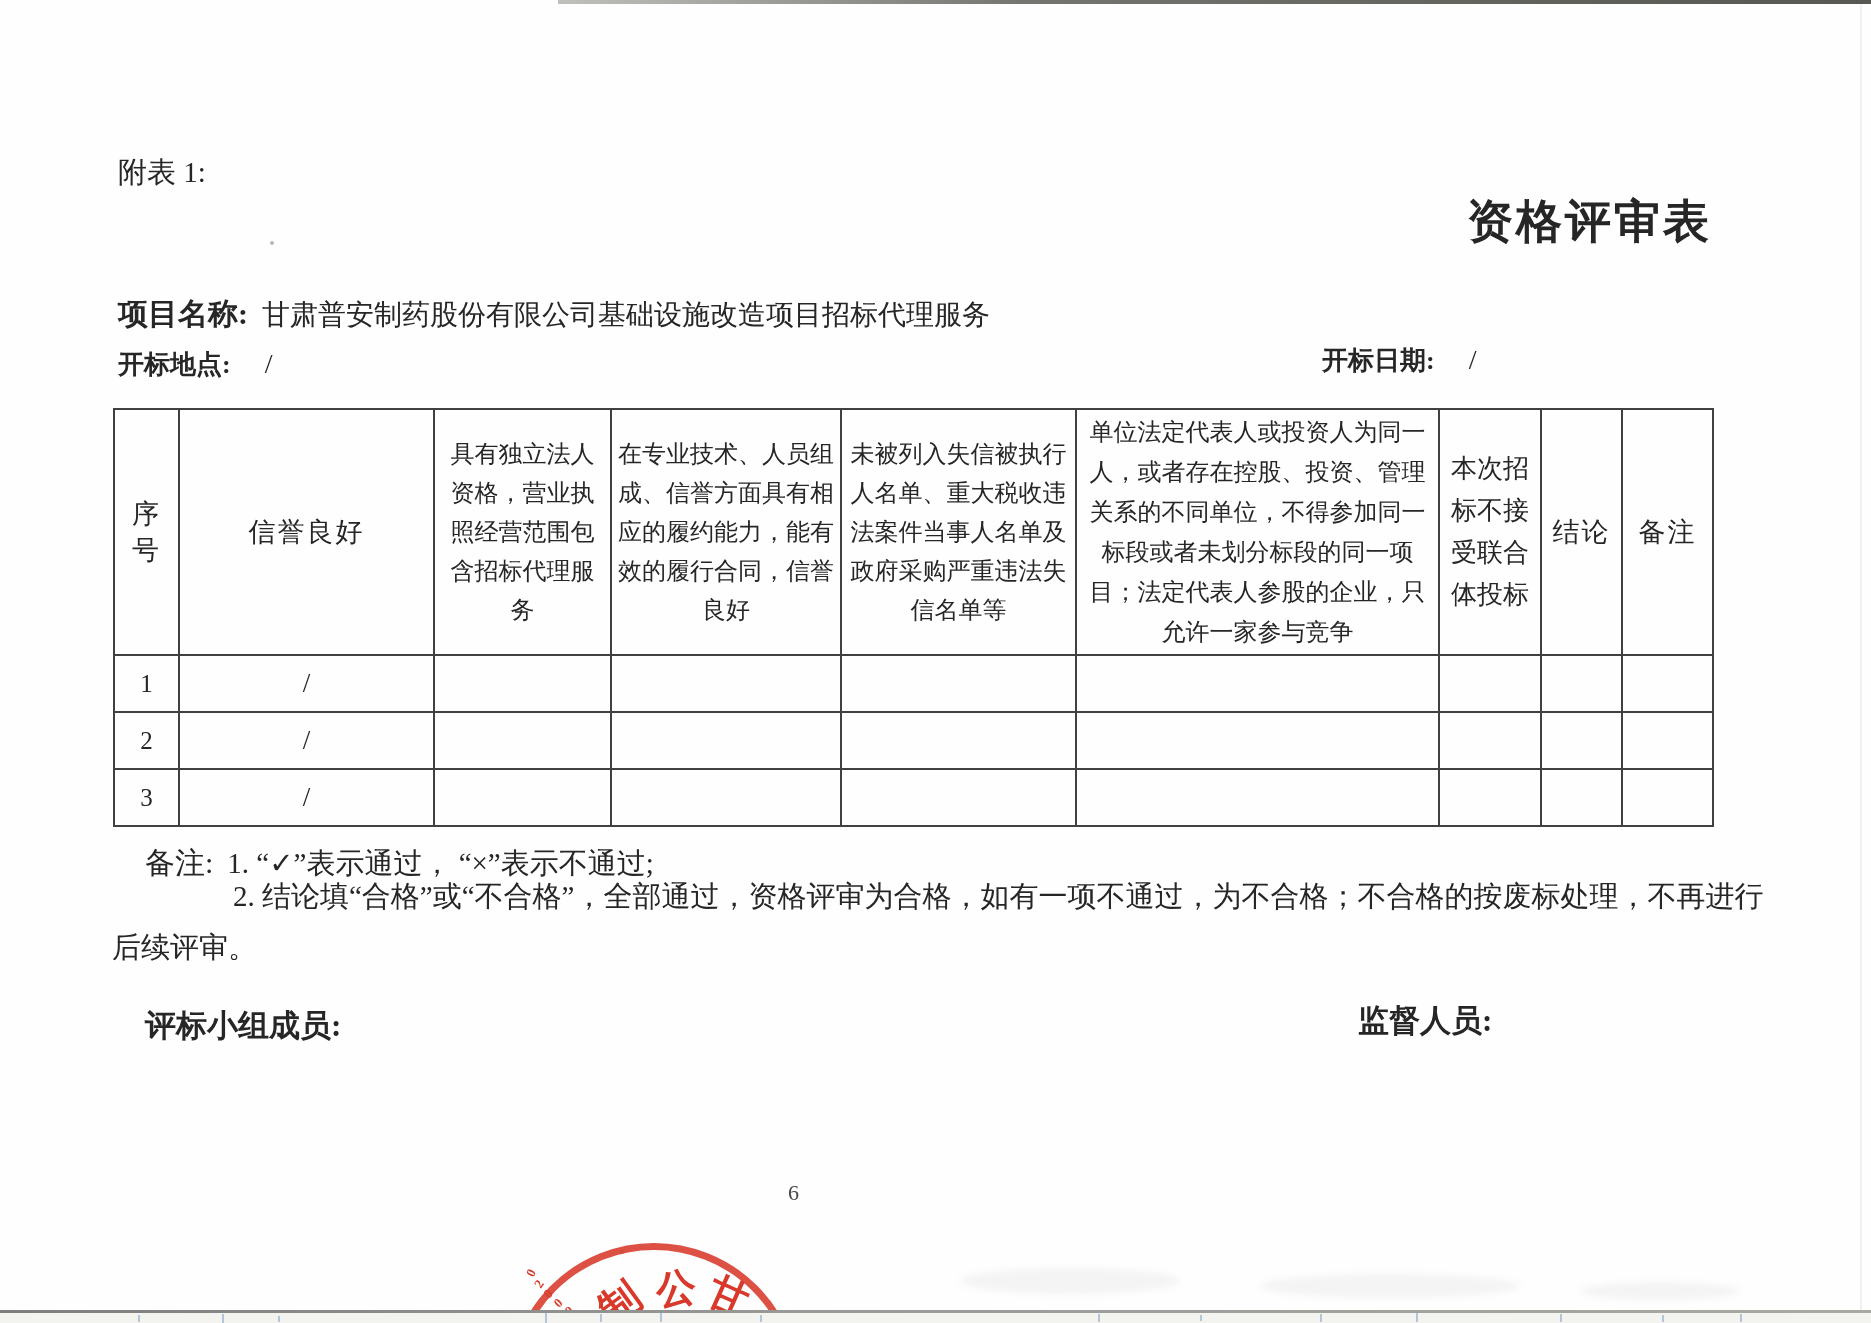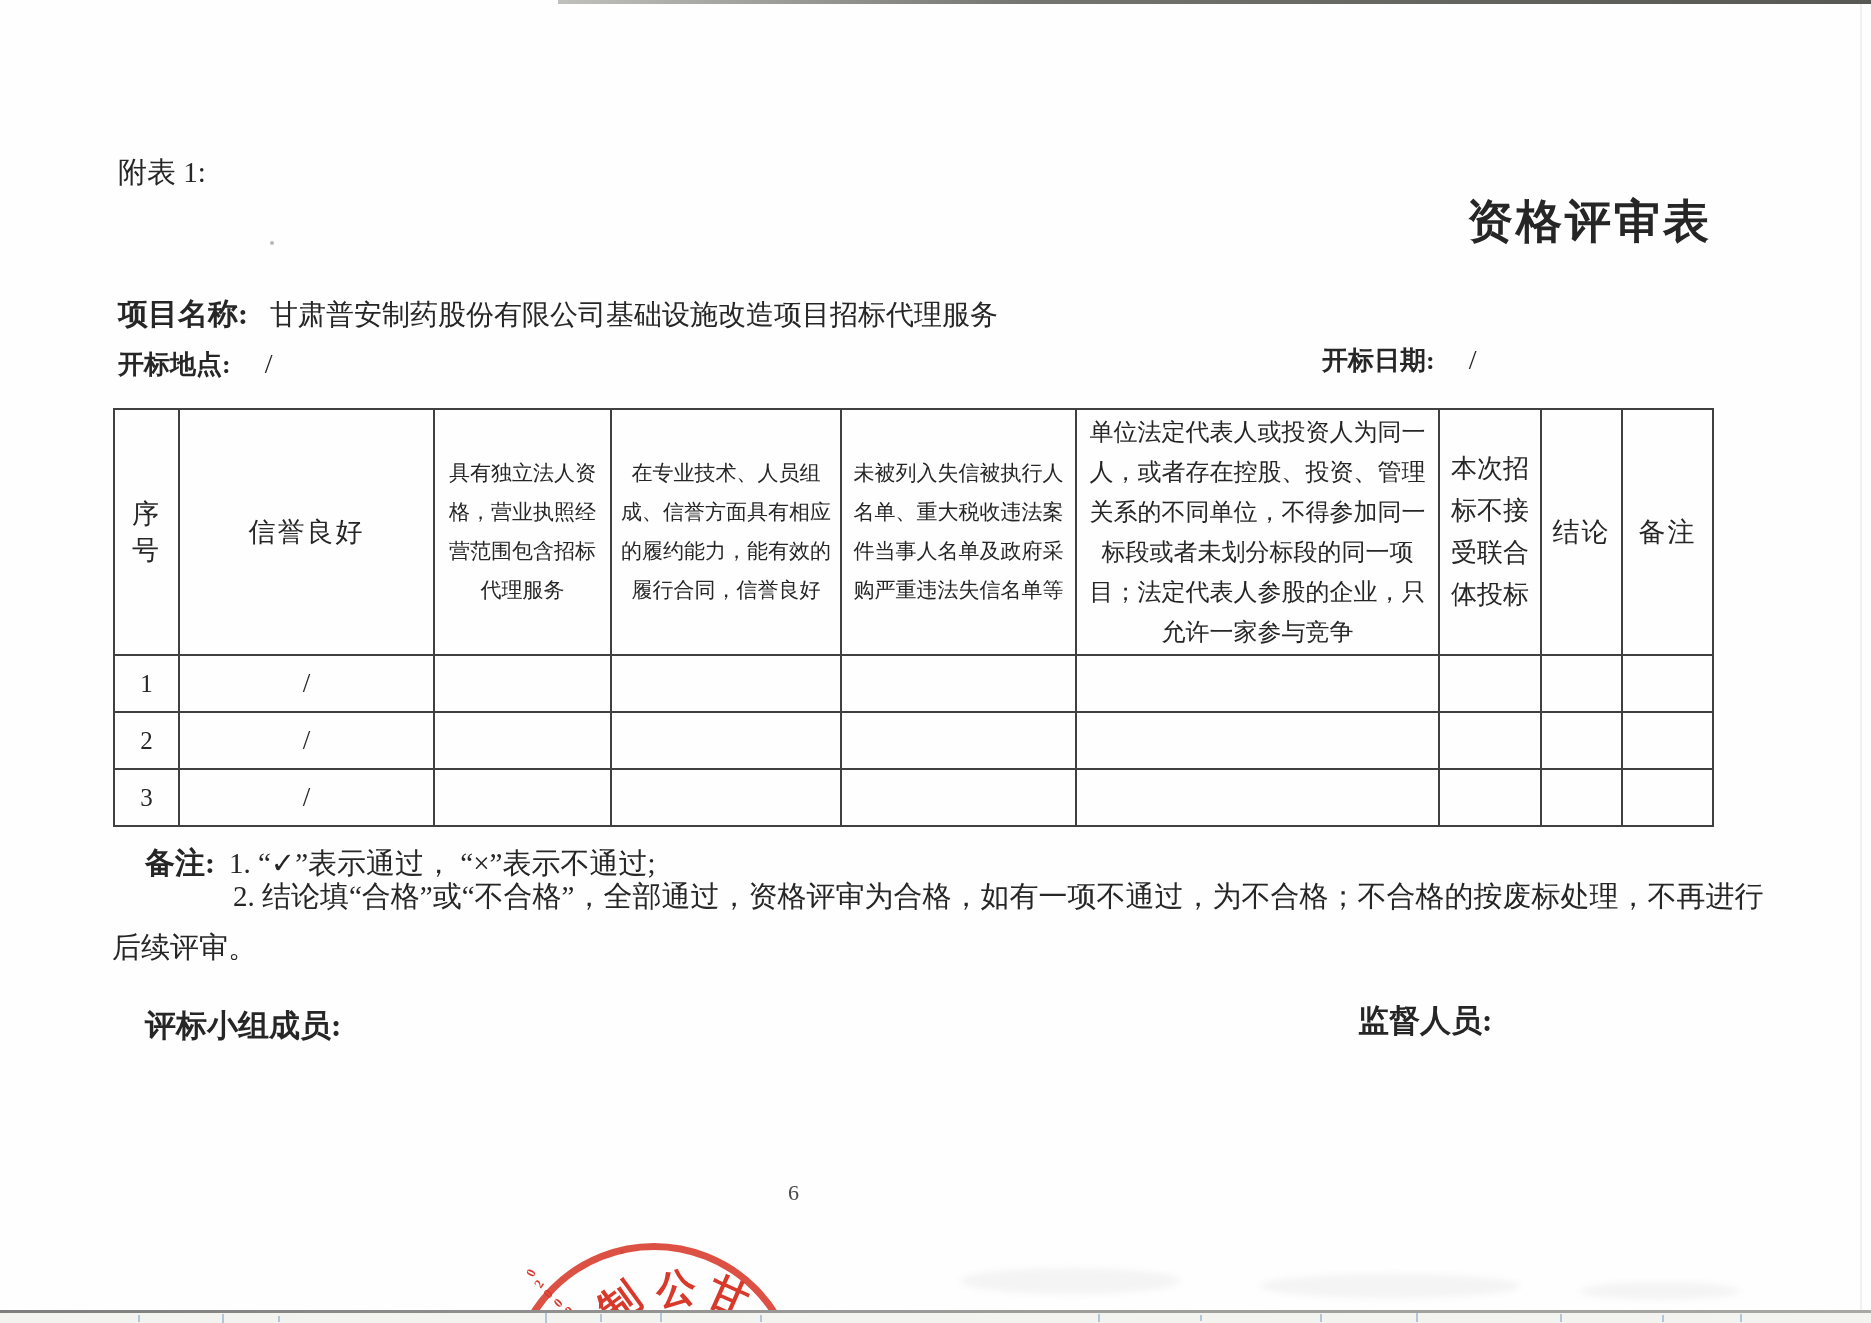--- a/index.html
+++ b/index.html
@@ -20,41 +20,41 @@
     background:linear-gradient(to right,#7e7e7e,#9a9a98 45%,#a8a8a4);}
   .bottom-scan-strip{left:0;top:1313px;width:1871px;height:10px;background:#f3f3ef;}
   .tick{position:absolute;width:2px;background:#7d9fc7;opacity:.55;}
   .smudge{position:absolute;background:rgba(60,60,60,0.05);filter:blur(3px);border-radius:50%;}
   .speck{position:absolute;width:4px;height:4px;border-radius:50%;background:#b9b9b4;}
   
   .attach{left:118px;top:153px;font-size:29px;}
   .title{left:113px;top:191px;width:1599px;text-align:right;
     font-size:46px;font-weight:bold;letter-spacing:3px;}
   .line-project{left:118px;top:294px;font-size:28px;}
-  .line-project .lbl{font-size:30px;font-weight:bold;margin-right:22px;}
+  .line-project .lbl{font-size:30px;font-weight:bold;margin-right:14px;}
   .line-place{left:118px;top:347px;font-size:28px;}
   .line-date{left:1322px;top:343px;font-size:28px;}
   .lbl{font-weight:bold;font-size:26px;}
   .slashval{margin-left:34px;font-size:28px;}
   
   .qtable{left:113px;top:408px;}
   table{border-collapse:collapse;table-layout:fixed;width:1599px;}
   td{border:2px solid #404040;vertical-align:middle;text-align:center;
      word-break:break-all;padding:2px 8px;box-sizing:border-box;}
   .hrow td{height:238px;}
   .drow td{height:57px;}
   .h-short{font-size:27px;letter-spacing:2px;}
-  .h-med{font-size:21px;line-height:39px;padding:8px 6px;}
+  .h-med{font-size:24px;line-height:39px;padding:8px 6px;}
   .h-wide{font-size:24px;line-height:40px;padding:2px 5px;}
   .h-narrow{font-size:26px;line-height:42px;padding:2px 10px;}
   .d-seq{font-size:25px;}
   .d-slash{font-size:27px;}
   
   .note1{left:145px;top:843px;font-size:29px;}
-  .note1 .nlbl{font-weight:bold;font-size:30px;margin-right:14px;}
+  .note1 .nlbl{font-weight:normal;font-size:30px;margin-right:14px;}
   .note2{left:233px;top:877px;font-size:29px;}
   .note2b{left:112px;top:928px;font-size:29px;}
   .note3{left:233px;top:960px;font-size:29px;}
   .team{left:145px;top:1005px;font-size:31px;font-weight:bold;text-align:right;}
   .supervisor{left:1358px;top:1000px;font-size:31px;font-weight:bold;}
   .pagenum{left:788px;top:1180px;font-size:22px;color:#4a4a4a;}
   
   .stamp-clip{left:470px;top:1235px;width:360px;height:78px;overflow:hidden;}
   .stamp-ring{position:absolute;left:38px;top:8px;width:278px;height:278px;
     border:7px solid rgba(216,57,43,0.88);border-radius:50%;}

